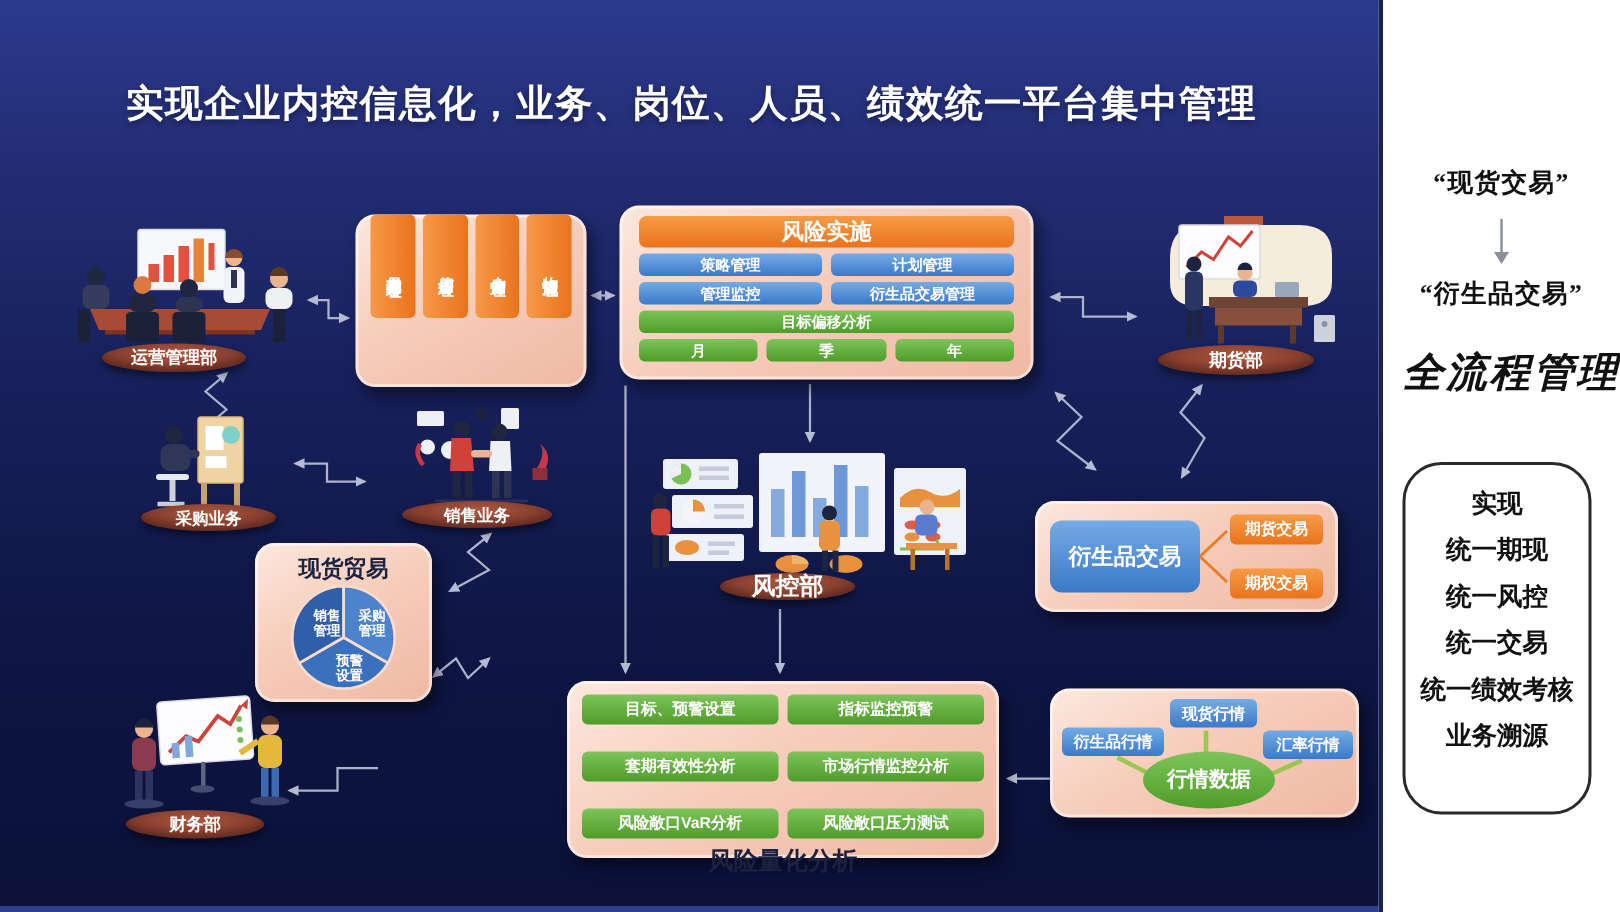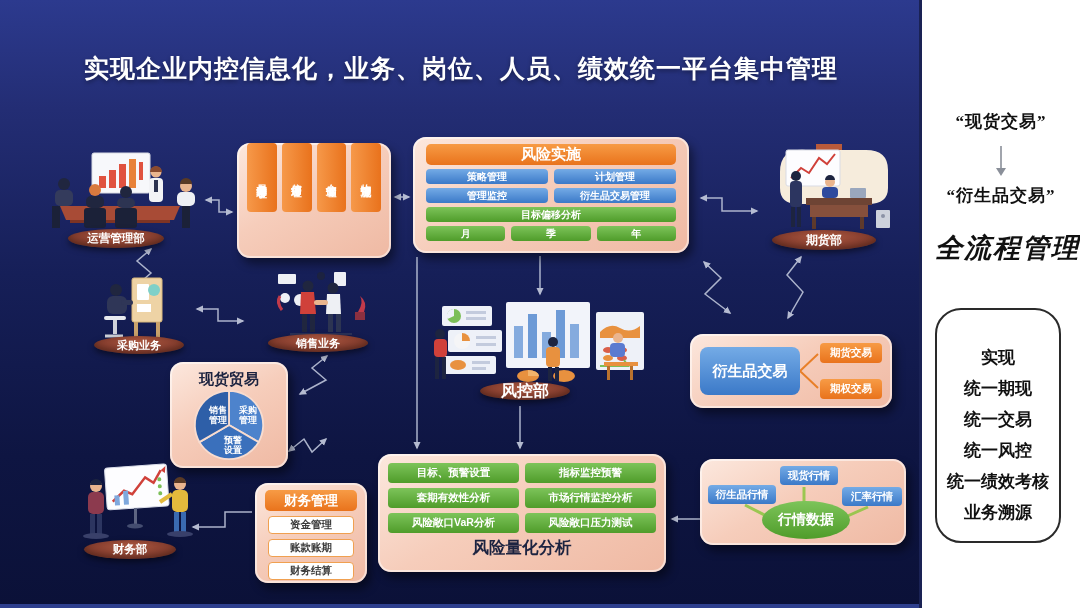--- a/index.html
+++ b/index.html
@@ -25,30 +25,30 @@
   .btn.blue{background:linear-gradient(180deg,#74abe6,#3b79c8);}
   .btn.green{background:linear-gradient(180deg,#7dc45a,#4f9c2a);}
   .btn.white{background:#fff;color:#3c3c3c;border:1px solid #f0a050;}
   .btn.orange{background:linear-gradient(180deg,#f79b45,#e9731c);}
   .cols{display:flex;gap:5px;padding:0 10px 9px;height:69px;}
   .vcol{flex:1;writing-mode:vertical-rl;text-orientation:upright;display:flex;align-items:center;justify-content:center;
     background:linear-gradient(90deg,#f6994a,#e9721c);color:#fff;font-weight:bold;font-size:10.5px;
     border-radius:4px;line-height:1;letter-spacing:1px;text-align:center;}
   .grid2{display:grid;grid-template-columns:1fr 1fr;gap:4px 6px;padding:0 13px;}
   .grid3{display:grid;grid-template-columns:1fr 1fr 1fr;gap:6px;margin:4px 13px 0;}
-  .qgrid{display:grid;grid-template-columns:1fr 1fr;gap:5px 6px;padding:9px 10px 0;}
+  .qgrid{display:grid;grid-template-columns:1fr 1fr;gap:18px 6px;padding:9px 10px 0;}
   .panel-title{color:#1c2340;font-weight:bold;text-align:center;}
   .pie-label{position:absolute;color:#fff;font-weight:bold;font-size:9px;line-height:1.15;text-align:right;z-index:3;}
   .side{position:absolute;right:0;top:0;width:158px;height:608px;background:#fff;z-index:4;
     border-left:3px solid #1a2254;color:#111;}
   .quote{position:absolute;width:100%;text-align:center;font-family:"Liberation Serif","DejaVu Serif",serif;
     font-size:17px;font-weight:600;letter-spacing:1px;}
   .headline{position:absolute;width:100%;text-align:right;font-size:27px;font-weight:800;letter-spacing:2px;font-style:italic;}
   .summary-box{position:absolute;left:13px;top:308px;width:126px;height:235px;border:2px solid #2a2a2a;
-    border-radius:26px;text-align:center;padding-top:32px;box-sizing:border-box;}
+    border-radius:26px;text-align:center;padding-top:10px;box-sizing:border-box;}
   .summary-item{font-size:17px;font-weight:600;line-height:31px;color:#111;}
   .darrow{position:absolute;left:0;width:100%;display:flex;justify-content:center;}
   .bottom-strip{position:absolute;left:0;bottom:0;width:922px;height:4px;background:#2e3f8e;z-index:2;}
 </style>
 </head>
 <body>
 
 <div class="stage">
 
   <svg class="connectors" width="1080" height="608" viewBox="0 0 1080 608">
@@ -293,26 +293,20 @@
         <path d="M98 23 a6 6 0 0 1 12 0z" fill="#5a3a24"></path>
       <rect x="96" y="30" width="16" height="22" rx="5" fill="#e3b93c"></rect>
       <path d="M96 34 l-12 8" stroke="#e3b93c" stroke-width="4"></path>
       <rect x="98" y="52" width="5" height="20" fill="#3a6ab0"></rect>
         <rect x="105" y="52" width="5" height="20" fill="#3a6ab0"></rect>
       <ellipse cx="104" cy="74" rx="13" ry="3" fill="#39406a"></ellipse>
     </svg>
   </div>
   <div class="pill" style="left:84px;top:540px;width:92px;height:19px;font-size:11.5px">财务部</div>
 
-  <div class="panel" style="left:255px;top:483px;width:112px;height:100px">
-    <div class="hdr orange-hdr" style="margin:7px 10px 5px;height:21px;font-size:13.5px">财务管理</div>
-    <div class="btn white" style="height:16px;font-size:10.5px;margin:0 13px 5px">资金管理</div>
-    <div class="btn white" style="height:16px;font-size:10.5px;margin:0 13px 5px">账款账期</div>
-    <div class="btn white" style="height:16px;font-size:10.5px;margin:0 13px 0">财务结算</div>
-  </div>
 
   <div class="panel" style="left:378px;top:454px;width:288px;height:118px">
     <div class="qgrid">
       <div class="btn green" style="height:20px;font-size:10.5px">目标、预警设置</div>
       <div class="btn green" style="height:20px;font-size:10.5px">指标监控预警</div>
       <div class="btn green" style="height:20px;font-size:10.5px">套期有效性分析</div>
       <div class="btn green" style="height:20px;font-size:10.5px">市场行情监控分析</div>
       <div class="btn green" style="height:20px;font-size:10.5px">风险敞口VaR分析</div>
       <div class="btn green" style="height:20px;font-size:10.5px">风险敞口压力测试</div>
     </div>
@@ -341,20 +335,20 @@
       <svg width="14" height="30" viewBox="0 0 14 30">
           <line x1="7" y1="0" x2="7" y2="24" stroke="#8a8f99" stroke-width="1.6"></line>
           <path d="M2,22 L7,30 L12,22 Z" fill="#8a8f99"></path>
         </svg>
     </div>
     <div class="quote" style="top:184px">“衍生品交易”</div>
     <div class="headline" style="top:230px">全流程管理</div>
     <div class="summary-box">
       <div class="summary-item">实现</div>
       <div class="summary-item">统一期现</div>
+      <div class="summary-item">统一风控</div>
       <div class="summary-item">统一交易</div>
-      <div class="summary-item">统一风控</div>
       <div class="summary-item">统一绩效考核</div>
       <div class="summary-item">业务溯源</div>
     </div>
   </div>
 
 </div>
 
 </body></html>

